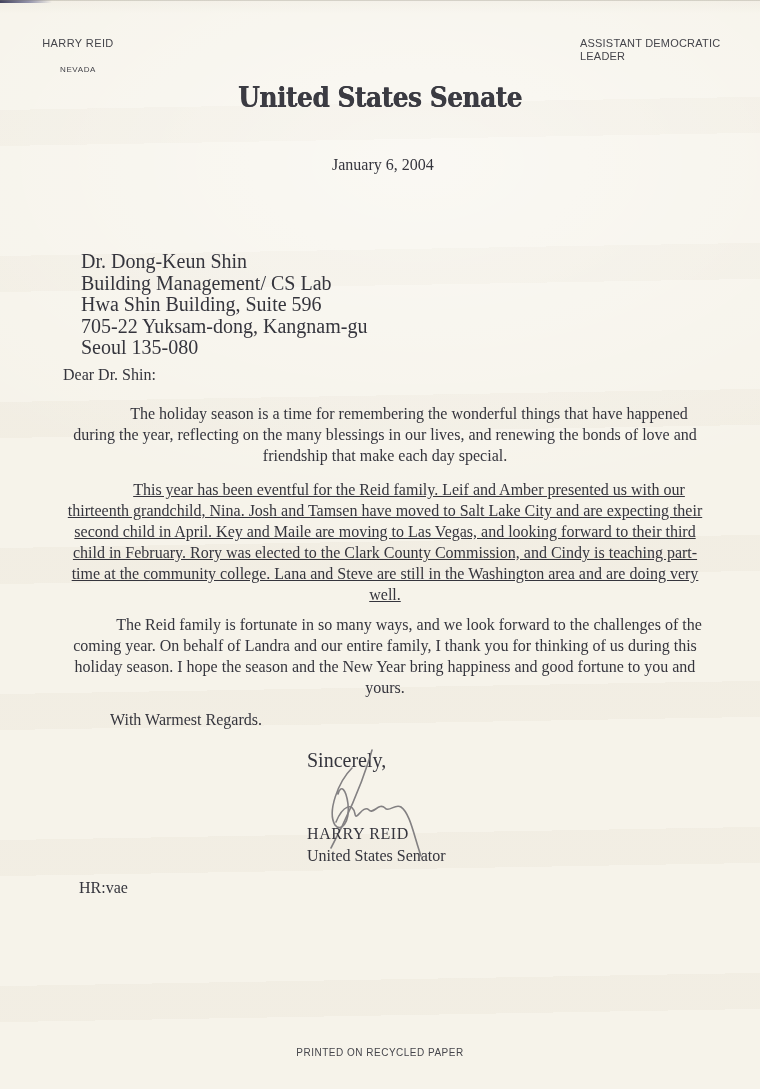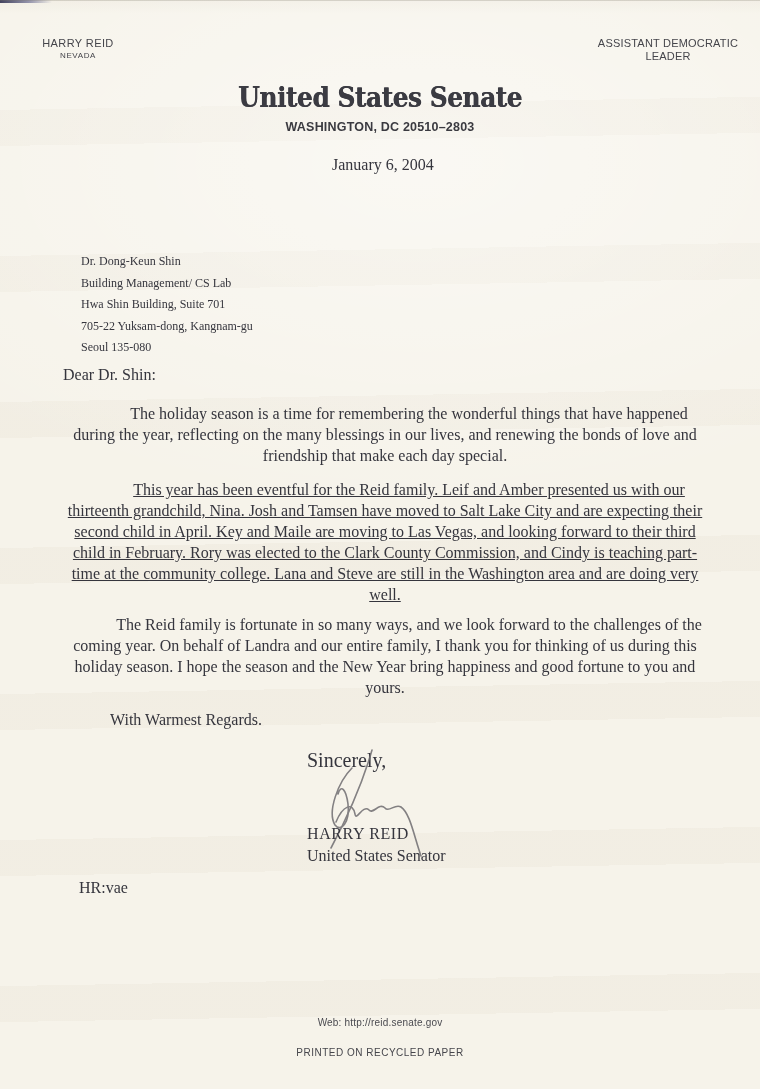--- a/index.html
+++ b/index.html
@@ -38,28 +38,28 @@
   .abs { position: absolute; }
 
   
   .sender-block {
     left: 28px; top: 37px; width: 100px;
     text-align: center;
     font-family: "Liberation Sans", sans-serif;
     color: #45454b;
   }
   .sender-name { font-size: 11px; letter-spacing: 0.4px; }
-  .sender-state { font-size: 8px; letter-spacing: 0.6px; margin-top: 2px; }
+  .sender-state { font-size: 8px; letter-spacing: 0.6px; margin-top: 16px; }
 
   .role-block {
     left: 580px; top: 37px; width: 152px;
-    text-align: center;
+    text-align: left;
     font-family: "Liberation Sans", sans-serif;
     font-size: 11px; letter-spacing: 0.2px;
-    color: #45454b; line-height: 13px; margin-left: 12px;
+    color: #45454b; line-height: 13px;
   }
 
   .institution {
     left: 0; top: 82px; width: 760px;
     text-align: center;
     font-family: "DejaVu Serif", "Liberation Serif", serif;
     font-weight: 700;
     font-size: 27px;
     color: #3b3b42;
     letter-spacing: -0.5px;
@@ -72,21 +72,21 @@
     font-family: "Liberation Sans", sans-serif;
     font-weight: 700;
     font-size: 12.5px;
     letter-spacing: 0.2px;
     color: #3a3a40;
   }
 
   
   .date-line { left: 332px; top: 156px; font-size: 16px; }
 
-  .recipient { left: 81px; top: 251px; font-size: 12px; line-height: 21.5px; }
+  .recipient { left: 81px; top: 251px; font-size: 20px; line-height: 21.5px; }
 
   .salutation { left: 63px; top: 366px; font-size: 16px; }
 
   .body-para {
     left: 62px; width: 646px;
     font-size: 16px; line-height: 21px;
     text-indent: 48px;
     text-align: center;
   }
   .para-1 { top: 403px; }
@@ -125,28 +125,27 @@
     <div class="sender-name">HARRY REID</div>
     <div class="sender-state">NEVADA</div>
   </div>
 
   <div class="abs role-block">
     <div>ASSISTANT DEMOCRATIC</div>
     <div>LEADER</div>
   </div>
 
   <div class="abs institution">United States Senate</div>
-  <div class="abs letterhead-address">WASHINGTON, DC 20510–2803</div>
 
   <div class="abs date-line">January 6, 2004</div>
 
   <div class="abs recipient">
     <div>Dr. Dong-Keun Shin</div>
     <div>Building Management/ CS Lab</div>
-    <div>Hwa Shin Building, Suite 701</div>
+    <div>Hwa Shin Building, Suite 596</div>
     <div>705-22 Yuksam-dong, Kangnam-gu</div>
     <div>Seoul 135-080</div>
   </div>
 
   <div class="abs salutation">Dear Dr. Shin:</div>
 
   <p class="abs body-para para-1">The holiday season is a time for remembering the wonderful things that have happened during the year, reflecting on the many blessings in our lives, and renewing the bonds of love and friendship that make each day special.</p>
   <p class="abs body-para para-2">This year has been eventful for the Reid family. Leif and Amber presented us with our thirteenth grandchild, Nina. Josh and Tamsen have moved to Salt Lake City and are expecting their second child in April. Key and Maile are moving to Las Vegas, and looking forward to their third child in February. Rory was elected to the Clark County Commission, and Cindy is teaching part-time at the community college. Lana and Steve are still in the Washington area and are doing very well.</p>
   <p class="abs body-para para-3">The Reid family is fortunate in so many ways, and we look forward to the challenges of the coming year.  On behalf of Landra and our entire family, I thank you for thinking of us during this holiday season. I hope the season and the New Year bring happiness and good fortune to you and yours.</p>
 
@@ -159,16 +158,15 @@
       <path d="M 54 26 C 40 40, 29 70, 37 83 C 43 91, 52 80, 50 62 C 48 47, 43 42, 40 52"></path>
       <path d="M 38 80 C 45 63, 55 60, 57 72 C 58 80, 65 62, 71 68 C 75 73, 81 60, 87 66 C 91 71, 97 61, 103 65 C 112 71, 116 94, 123 114"></path>
     </g>
   </svg>
 
   <div class="abs signer-name">HARRY REID</div>
   <div class="abs signer-title">United States Senator</div>
 
   <div class="abs reference-initials">HR:vae</div>
 
-  <div class="abs footer-web">Web: http://reid.senate.gov</div>
   <div class="abs footer-recycled">PRINTED ON RECYCLED PAPER</div>
 
 </div>
 
 </body></html>

